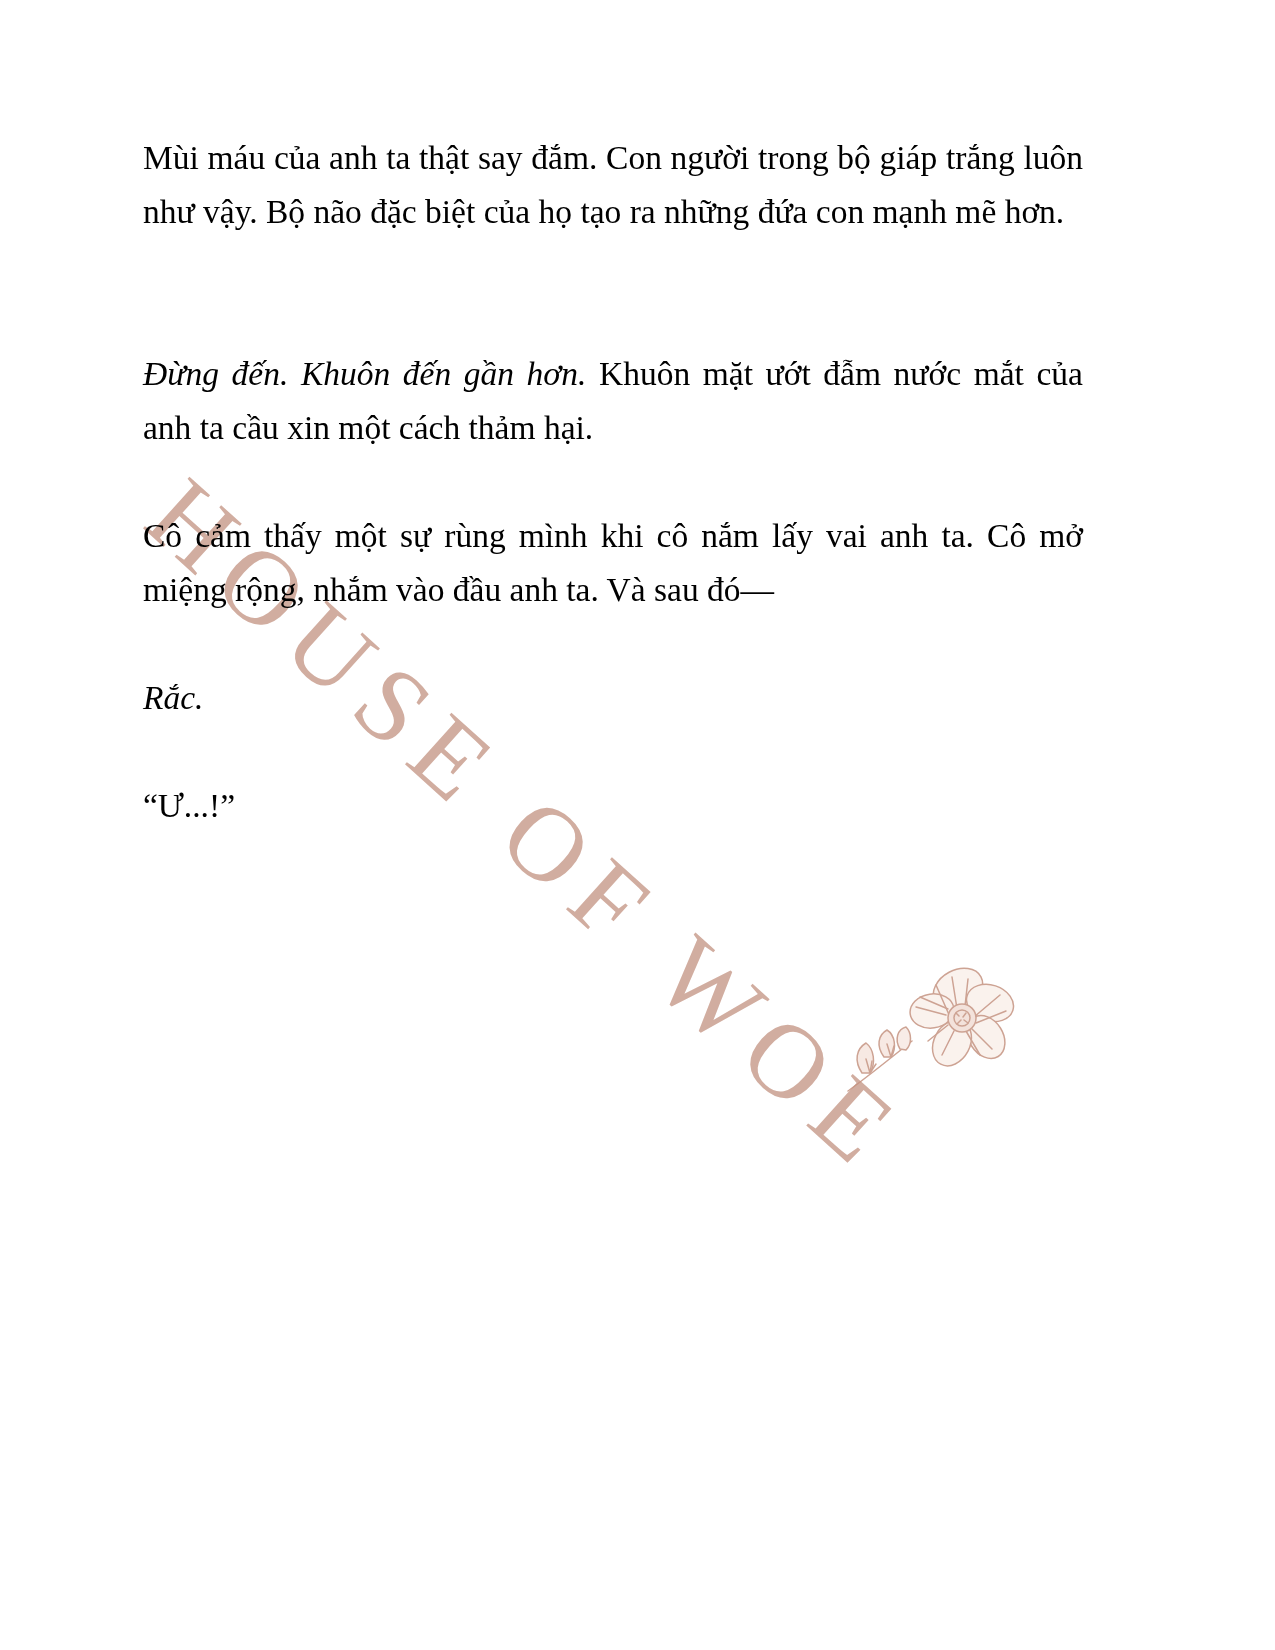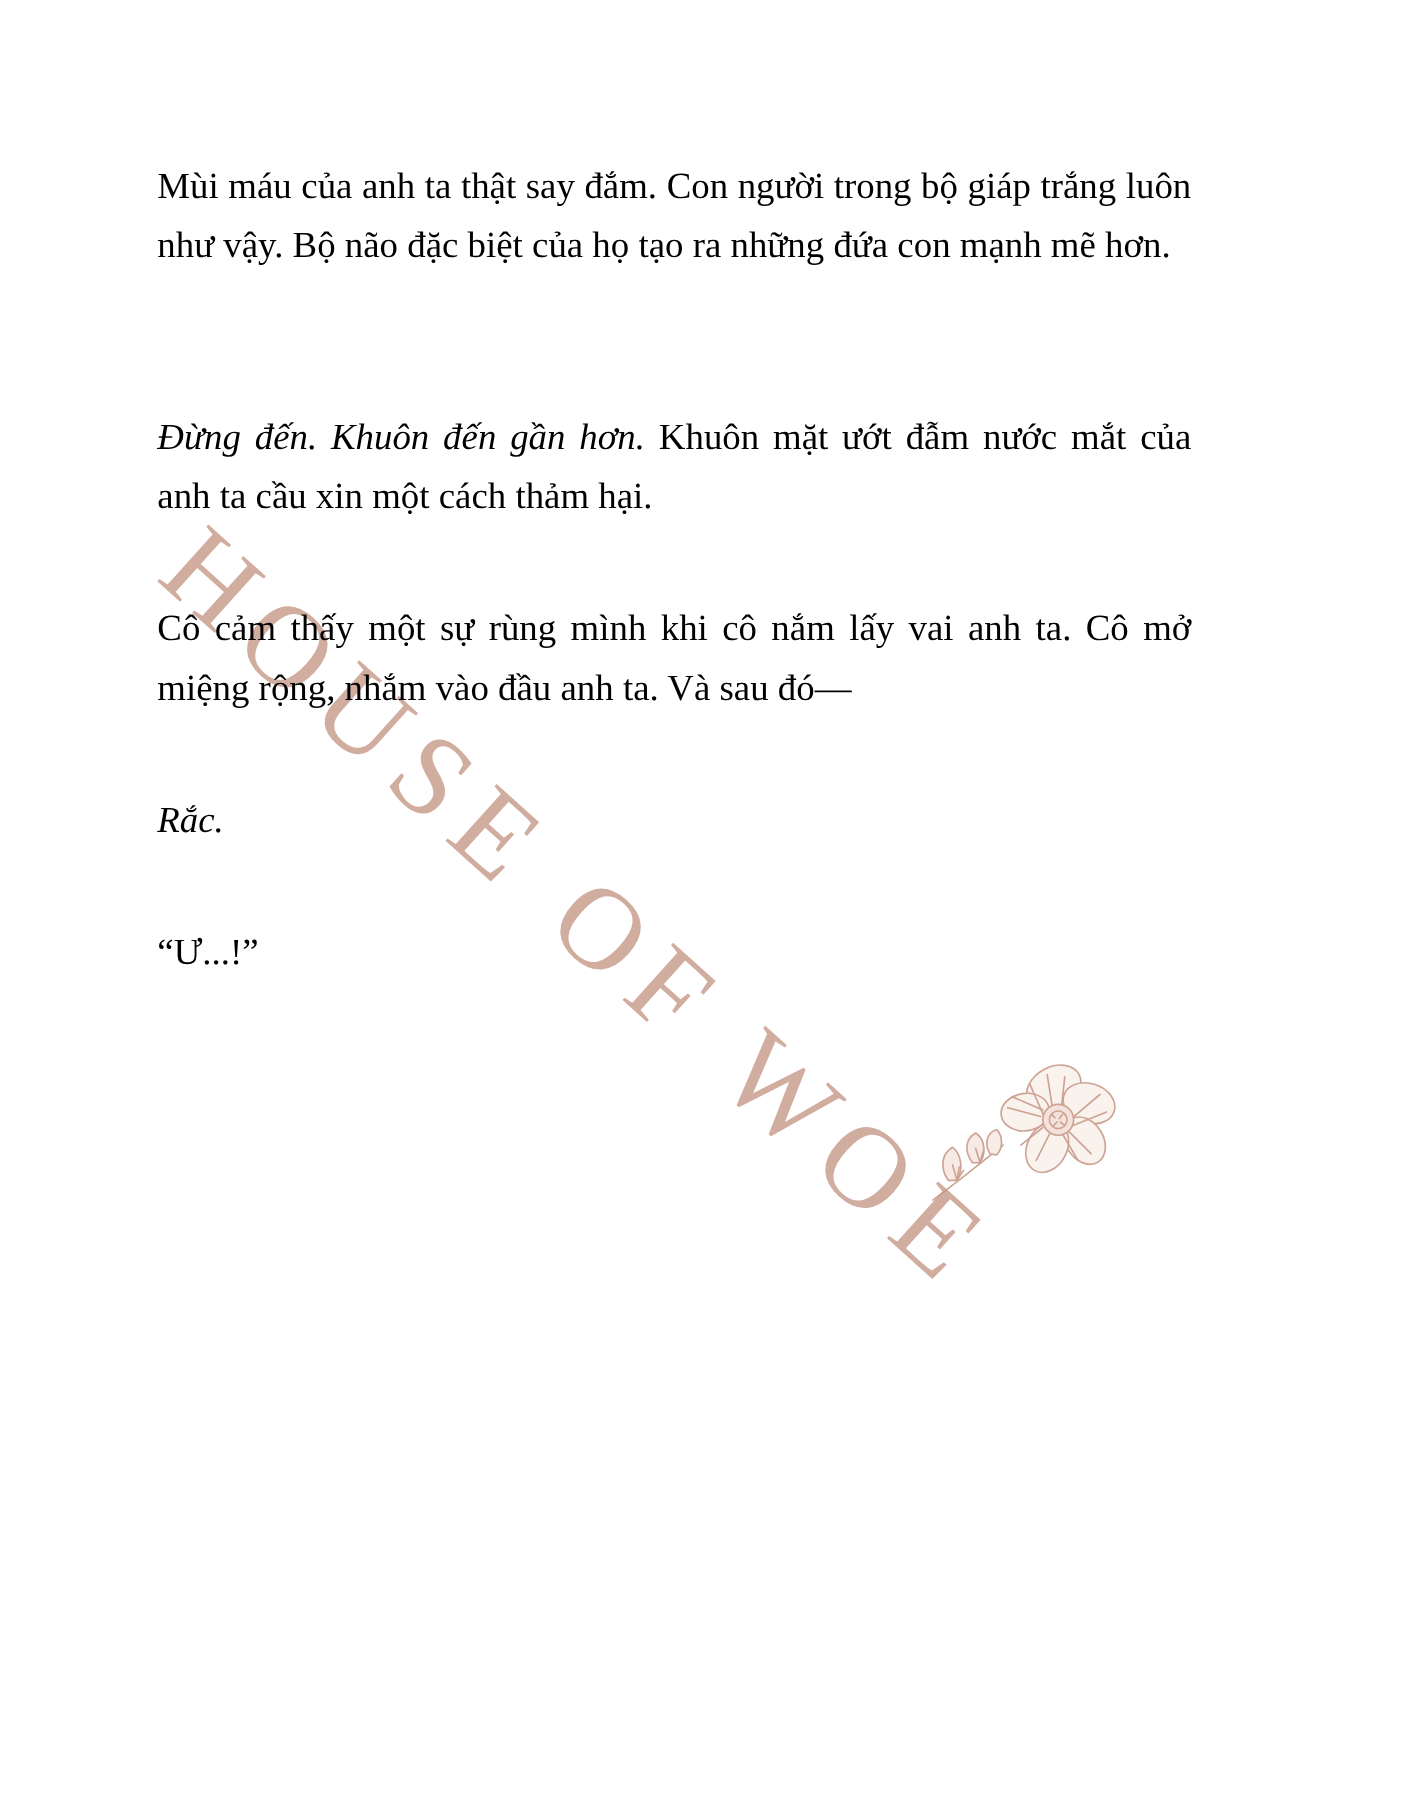--- a/index.html
+++ b/index.html
@@ -56,21 +56,21 @@
 
   
   #content {
     position: absolute;
     left: 143px;
     top: 131px;
     width: 940px;
     z-index: 2;
   }
   p.para {
-    margin: 12px 0 0 0;
+    margin: 0 0 0 0;
     font-size: 33.5px;
     line-height: 54px;
     color: #000000;
     text-align: justify;
     text-justify: inter-word;
     -webkit-hyphens: none;
     hyphens: none;
   }
   p.para.nojust { text-align: left; }
   .gap-lg { height: 54px; }

